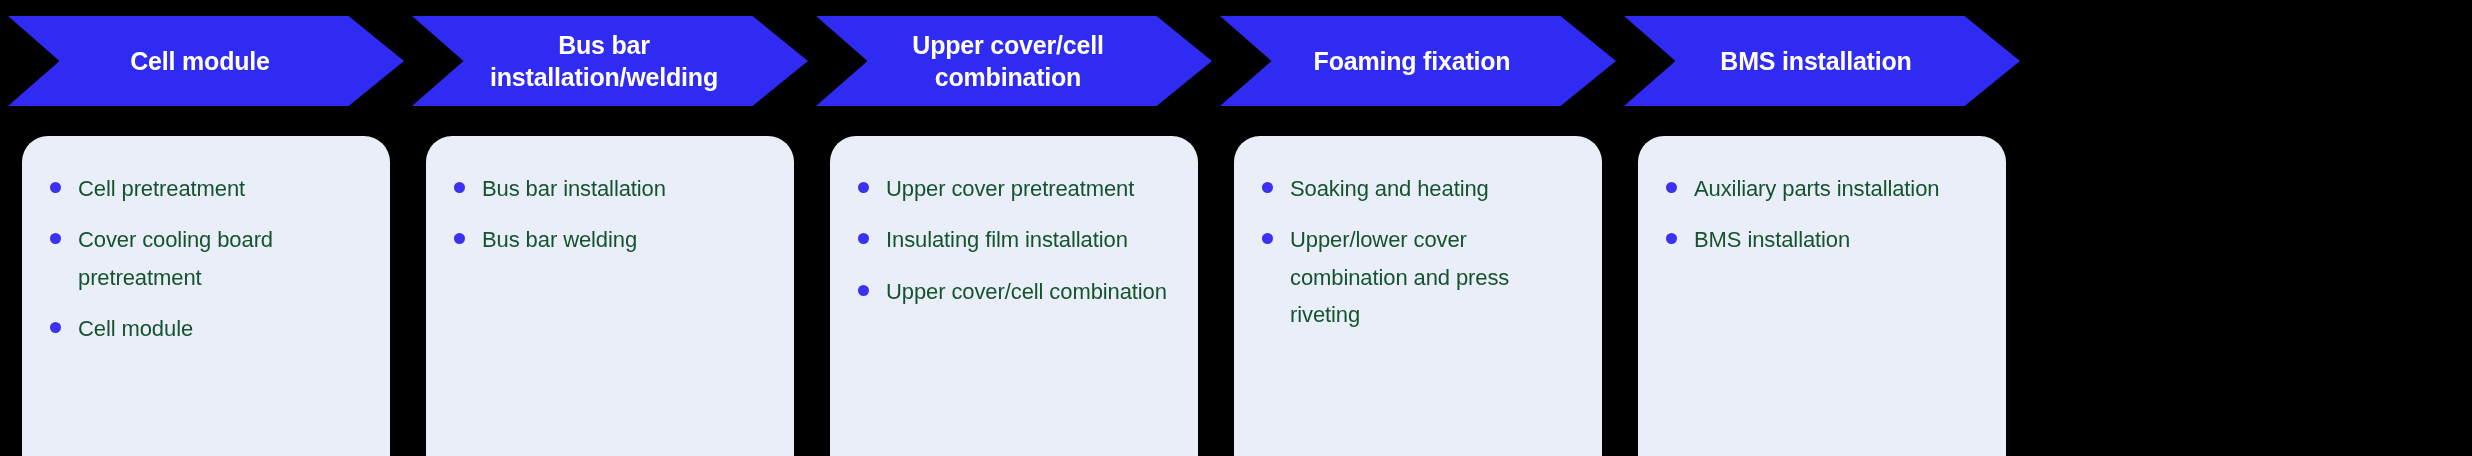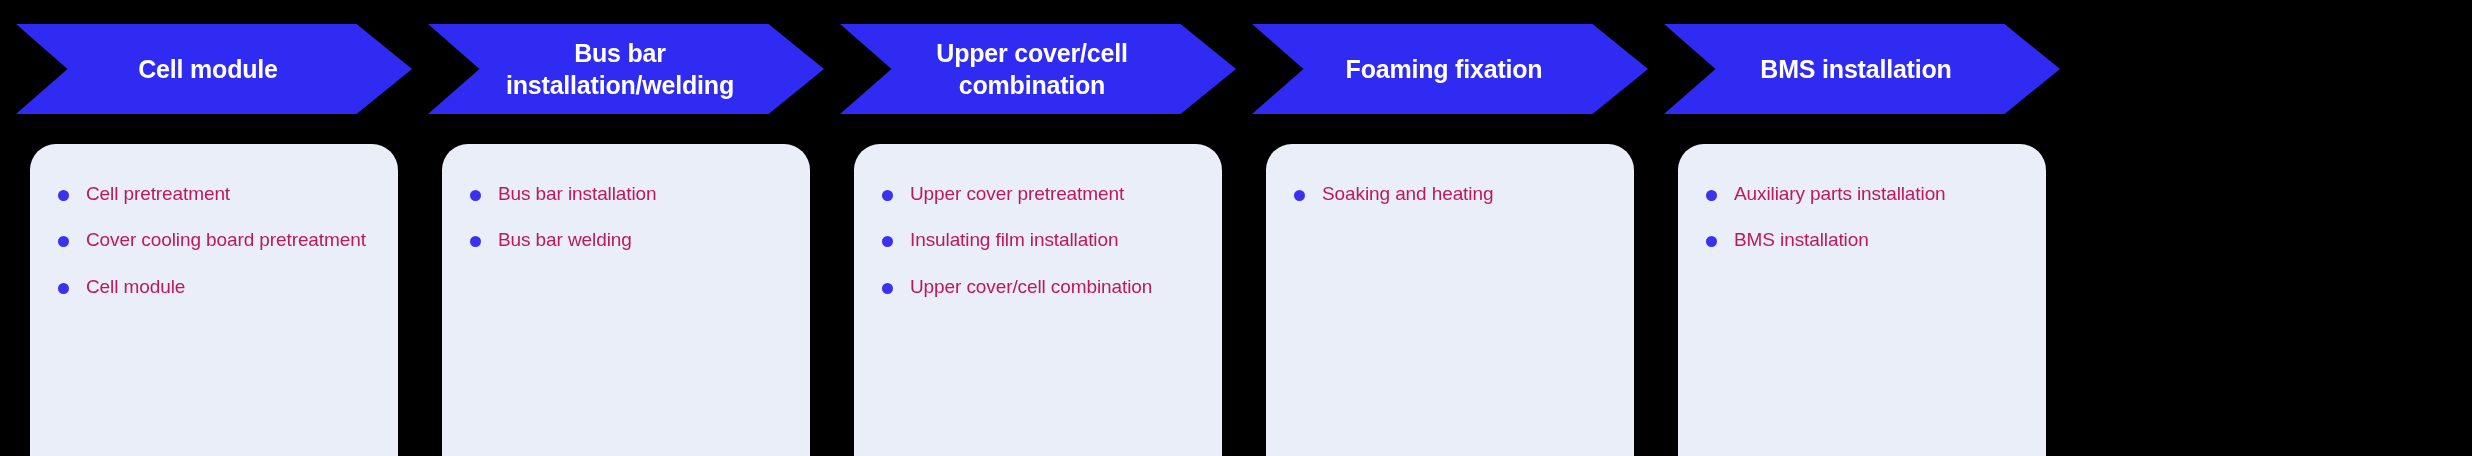--- a/index.html
+++ b/index.html
@@ -11,22 +11,22 @@
     overflow: hidden;
     font-family: "Liberation Sans", sans-serif;
   }
 
   #flow {
     position: relative;
     width: 2472px;
     height: 456px;
     background: #000000;
     display: flex;
-    gap: 16px;
-    padding: 16px;
+    gap: 8px;
+    padding: 8px;
   }
 
   .step {
     position: relative;
     width: 396px;
     height: 456px;
     flex: 0 0 396px;
   }
 
   
@@ -77,22 +77,22 @@
   .card ul {
     list-style: none;
     margin: 0;
     padding: 0;
   }
 
   .card li {
     position: relative;
     padding-left: 30px;
     margin-bottom: 14px;
-    color: #be185d;
-    font-size: 19px;
+    color: #14532d;
+    font-size: 22px;
     line-height: 1.70;
     letter-spacing: -0.1px;
   }
 
   .card li .dot {
     position: absolute;
     left: 2px;
     top: 12px;
     width: 11px;
     height: 11px;
@@ -143,20 +143,21 @@
     </div>
   </div>
 
   <div class="step">
     <div class="chevron">
       <span class="chevron-title">Foaming fixation</span>
     </div>
     <div class="card">
       <ul>
         <li><span class="dot"></span><span>Soaking and heating</span></li>
+        <li><span class="dot"></span><span>Upper/lower cover combination and press riveting</span></li>
       </ul>
     </div>
   </div>
 
   <div class="step">
     <div class="chevron">
       <span class="chevron-title">BMS installation</span>
     </div>
     <div class="card">
       <ul>

